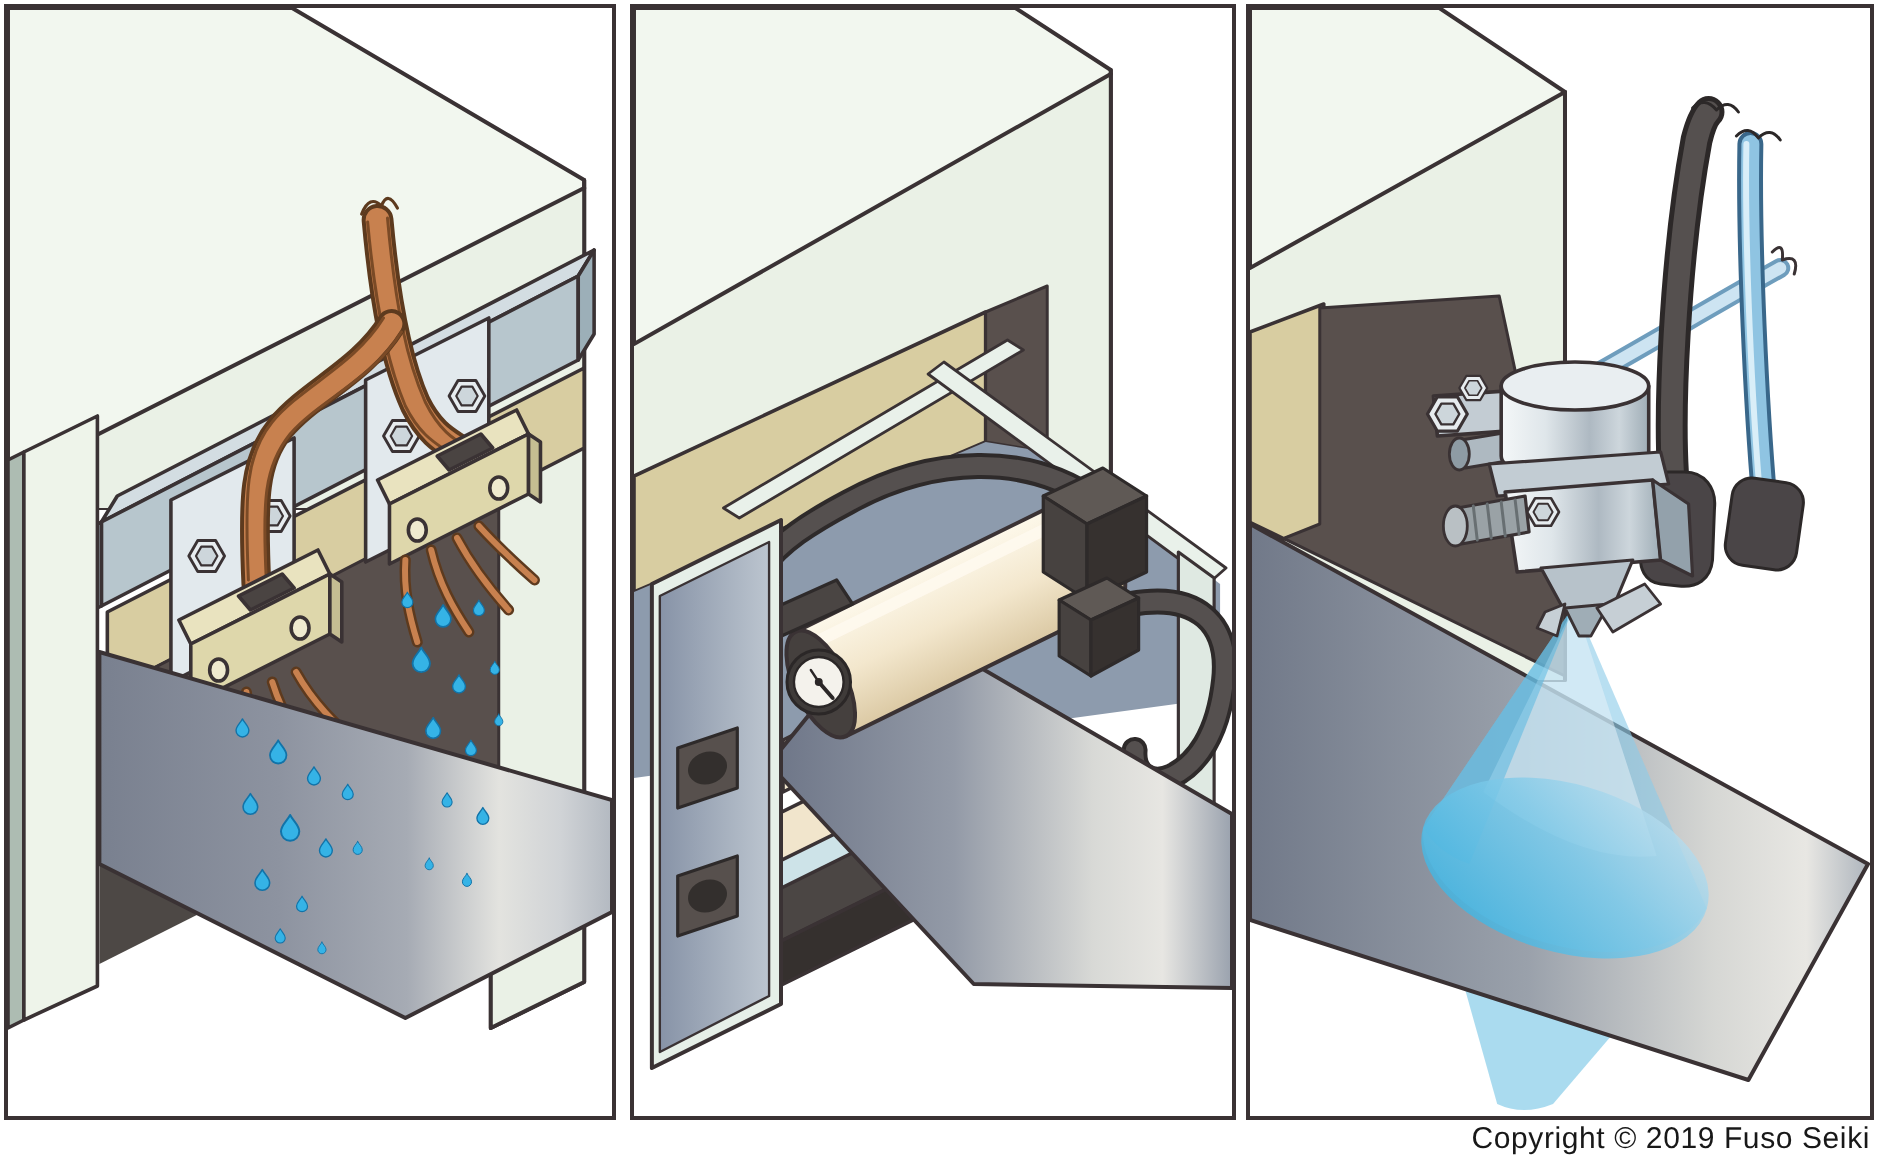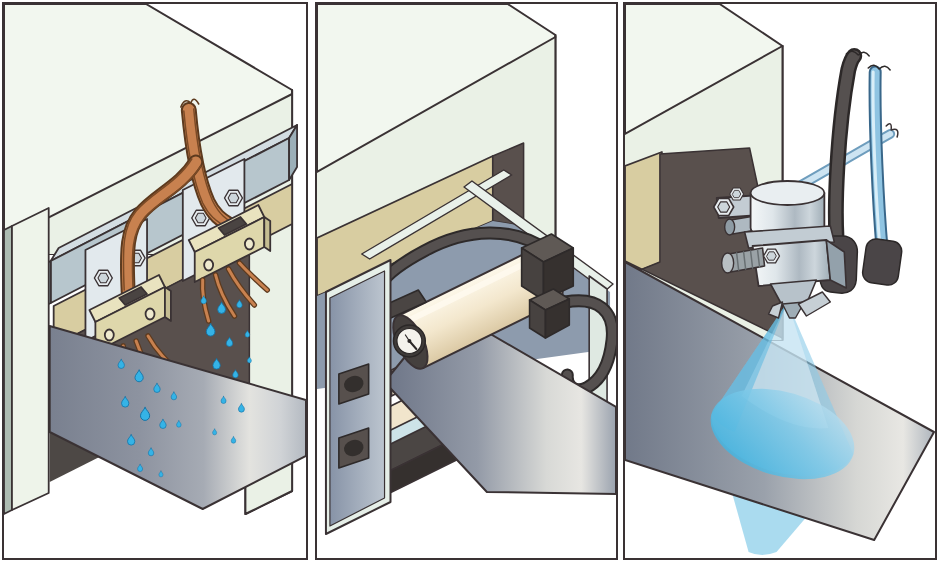--- a/index.html
+++ b/index.html
@@ -360,13 +360,14 @@
       <g>
         <path d="M146,280 L192,276 L182,300 L158,302 Z" fill="#b7c2ca" stroke="#3a3234" stroke-width="1.6"></path>
         <path d="M158,300 L180,298 L171,314 L165,314 Z" fill="#9fadb6" stroke="#3a3234" stroke-width="1.4"></path>
         <path d="M174,300 L198,288 L206,298 L182,312 Z" fill="#c6cfd5" stroke="#3a3234" stroke-width="1.4"></path>
         <path d="M148,302 L158,298 L154,314 L144,310 Z" fill="#c6cfd5" stroke="#3a3234" stroke-width="1.4"></path>
       </g>
     </g>
   </svg>
   </div>
 
+  <div id="copyright">Copyright © 2019 Fuso Seiki</div>
 </div>
 
 </body></html>

